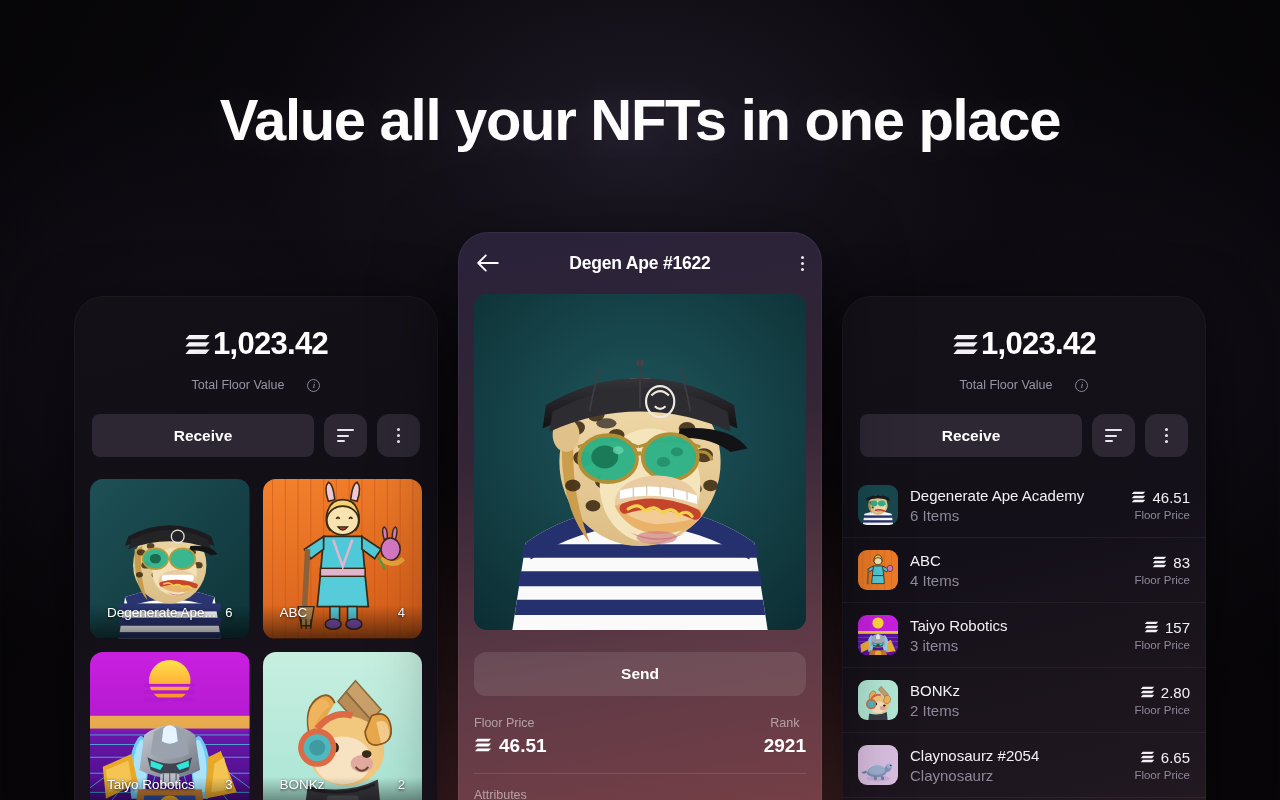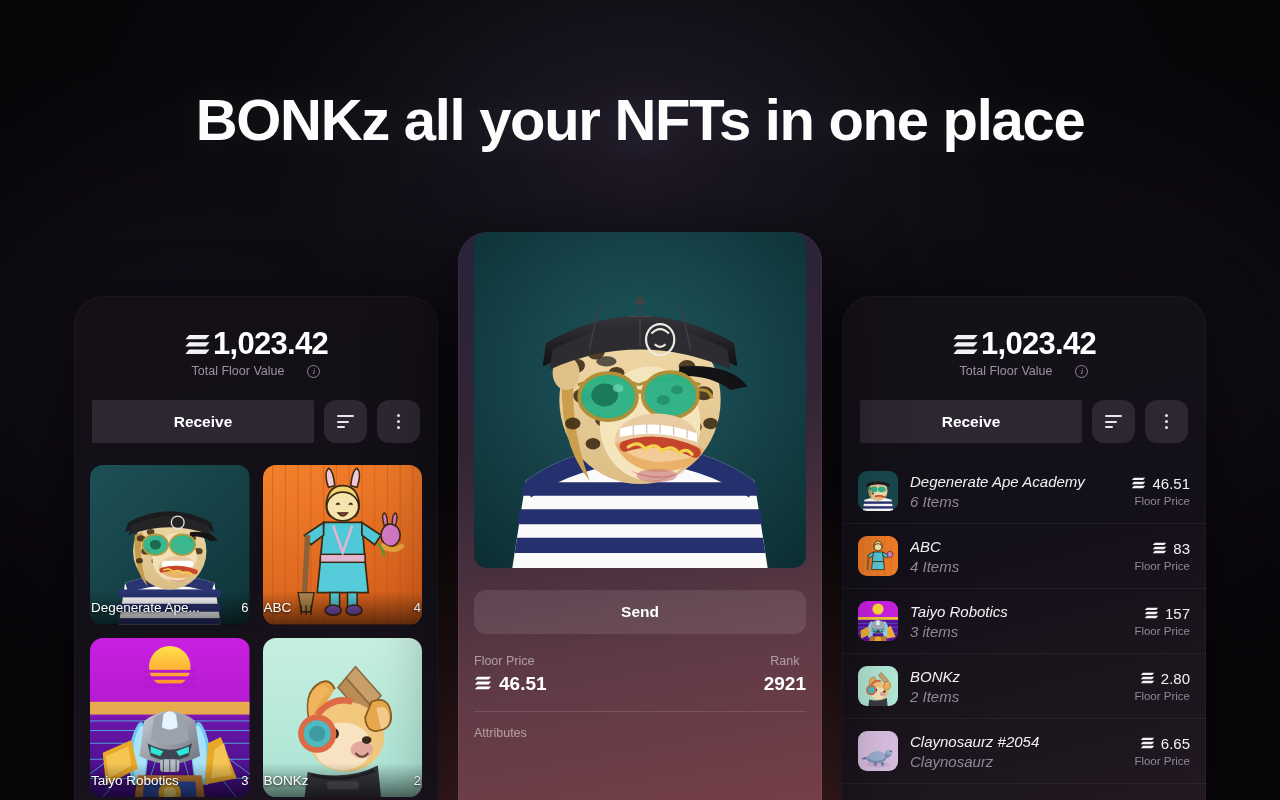--- a/index.html
+++ b/index.html
@@ -55,36 +55,36 @@
   }
 
   
   .bal-wrap { padding-top: 30px; text-align: center; }
   .bal-row { display: flex; align-items: center; justify-content: center; gap: 2px; }
   .sol-logo { display: inline-block; }
   .bal-amount {
     font-size: 31px; font-weight: 700; color: #fff; letter-spacing: -0.7px;
   }
   .bal-caption {
-    margin-top: 2px; display: flex; align-items: center; justify-content: center; gap: 23px;
+    margin-top: 16px; display: flex; align-items: center; justify-content: center; gap: 23px;
     font-size: 12.5px; color: #9a94a4;
   }
   .info-icon {
     width: 13px; height: 13px; border-radius: 50%;
     border: 1px solid #8b8596; color: #a9a3b4;
     font-size: 9px; line-height: 11px; text-align: center;
     font-family: "Liberation Serif", serif; font-style: italic;
   }
 
   
   .action-row {
     display: flex; gap: 10px; padding: 22px 18px 0 18px;
   }
   .btn-receive {
-    flex: 1; height: 43px; border-radius: 2px;
+    flex: 1; height: 43px; border-radius: 8px;
     background: #2c2733;
     color: #fff; font-size: 15.5px; font-weight: 700;
     display: flex; align-items: center; justify-content: center;
     border: none;
   }
   .btn-sq {
     width: 43px; height: 43px; border-radius: 12px;
     background: #2c2733;
     display: flex; align-items: center; justify-content: center;
   }
@@ -100,41 +100,41 @@
   .nft-grid {
     display: grid; grid-template-columns: 1fr 1fr; gap: 13px;
     padding: 22px 16px 0 16px;
   }
   .nft-card {
     position: relative; border-radius: 13px; overflow: hidden;
     aspect-ratio: 1 / 1;
   }
   .nft-card .label-bar {
     position: absolute; left: 0; right: 0; bottom: 0; height: 34px;
-    display: flex; align-items: center; justify-content: space-between;
-    padding: 0 1px;
+    display: flex; justify-content: space-between;
+    padding: 0 17px;
     background: linear-gradient(to top, rgba(0,0,0,0.55), rgba(0,0,0,0.0));
     color: #fff; font-size: 13.5px;
   }
   .nft-card .label-bar .nm {
     white-space: nowrap; overflow: hidden; text-overflow: ellipsis; max-width: 112px;
     text-shadow: 0 1px 3px rgba(0,0,0,0.8);
   }
   .nft-card .label-bar .ct { font-size: 13px; text-shadow: 0 1px 3px rgba(0,0,0,0.8); }
 
   
   .coll-list { padding-top: 16px; }
   .coll-row {
     display: flex; align-items: center; gap: 12px;
     padding: 12px 16px;
     border-top: 1px solid rgba(255,255,255,0.055);
   }
   .coll-row:first-child { border-top: none; }
   .coll-thumb { width: 40px; height: 40px; border-radius: 9px; overflow: hidden; flex: 0 0 40px; }
-  .coll-mid { flex: 1; min-width: 0; font-style: italic; }
+  .coll-mid { flex: 1; min-width: 0; }
   .coll-name { font-size: 15px; color: #f2f0f5; white-space: nowrap; overflow: hidden; text-overflow: ellipsis; }
   .coll-sub { font-size: 15px; color: #8e8899; margin-top: 3px; }
   .coll-right { text-align: right; flex: 0 0 auto; }
   .coll-price { font-size: 15px; color: #f2f0f5; display: flex; align-items: center; justify-content: flex-end; gap: 6px; }
   .coll-pricelbl { font-size: 11.5px; color: #8e8899; margin-top: 3px; }
 
   
   .c-header {
     height: 62px; display: flex; align-items: center; padding: 0 18px;
     position: relative;
@@ -169,21 +169,21 @@
   .attr-lbl { padding: 14px 16px 0 16px; font-size: 12.5px; color: rgba(255,255,255,0.50); }
 
   
   .art { width: 100%; height: 100%; display: block; }
 </style>
 </head>
 <body>
 
 <div id="stage">
 
-  <h1 id="headline">BONKz all your NFTs in one place</h1>
+  <h1 id="headline">Value all your NFTs in one place</h1>
 
   <div class="phone" id="phone-left">
 
     <div class="bal-wrap">
       <div class="bal-row">
         <span class="sol-logo">
           <svg width="27" height="21" viewBox="0 0 27 21" class="art">
             <defs>
                 <linearGradient id="solg1" x1="0" y1="0" x2="1" y2="1">
               <stop offset="0" stop-color="#ffffff"></stop>
@@ -698,20 +698,35 @@
         
         
         
       </div>
 
     </div>
   </div>
 
   <div class="phone" id="phone-center">
 
+    <div class="c-header">
+      <div class="back-arrow">
+        <svg width="22" height="18" viewBox="0 0 22 18" class="art">
+          <path d="M20 9 H2 M9 2 L2 9 L9 16" stroke="#fff" stroke-width="1.7" fill="none" stroke-linecap="round" stroke-linejoin="round"></path>
+        </svg>
+      </div>
+      <div class="c-title">Degen Ape #1622</div>
+      <div class="c-menu">
+        <span class="dots-icon">
+            <i></i>
+            <i></i>
+            <i></i>
+          </span>
+      </div>
+    </div>
 
     <div class="hero-img">
       <svg viewBox="0 0 100 100" preserveAspectRatio="xMidYMid slice" class="art">
         <defs>
           <radialGradient id="hbg" cx="0.5" cy="0.42" r="0.78">
             <stop offset="0" stop-color="#1f585e"></stop>
               <stop offset="1" stop-color="#0b2c31"></stop>
           </radialGradient>
           <linearGradient id="hskin" x1="0" y1="0" x2="0" y2="1">
             <stop offset="0" stop-color="#f3dcae"></stop>

